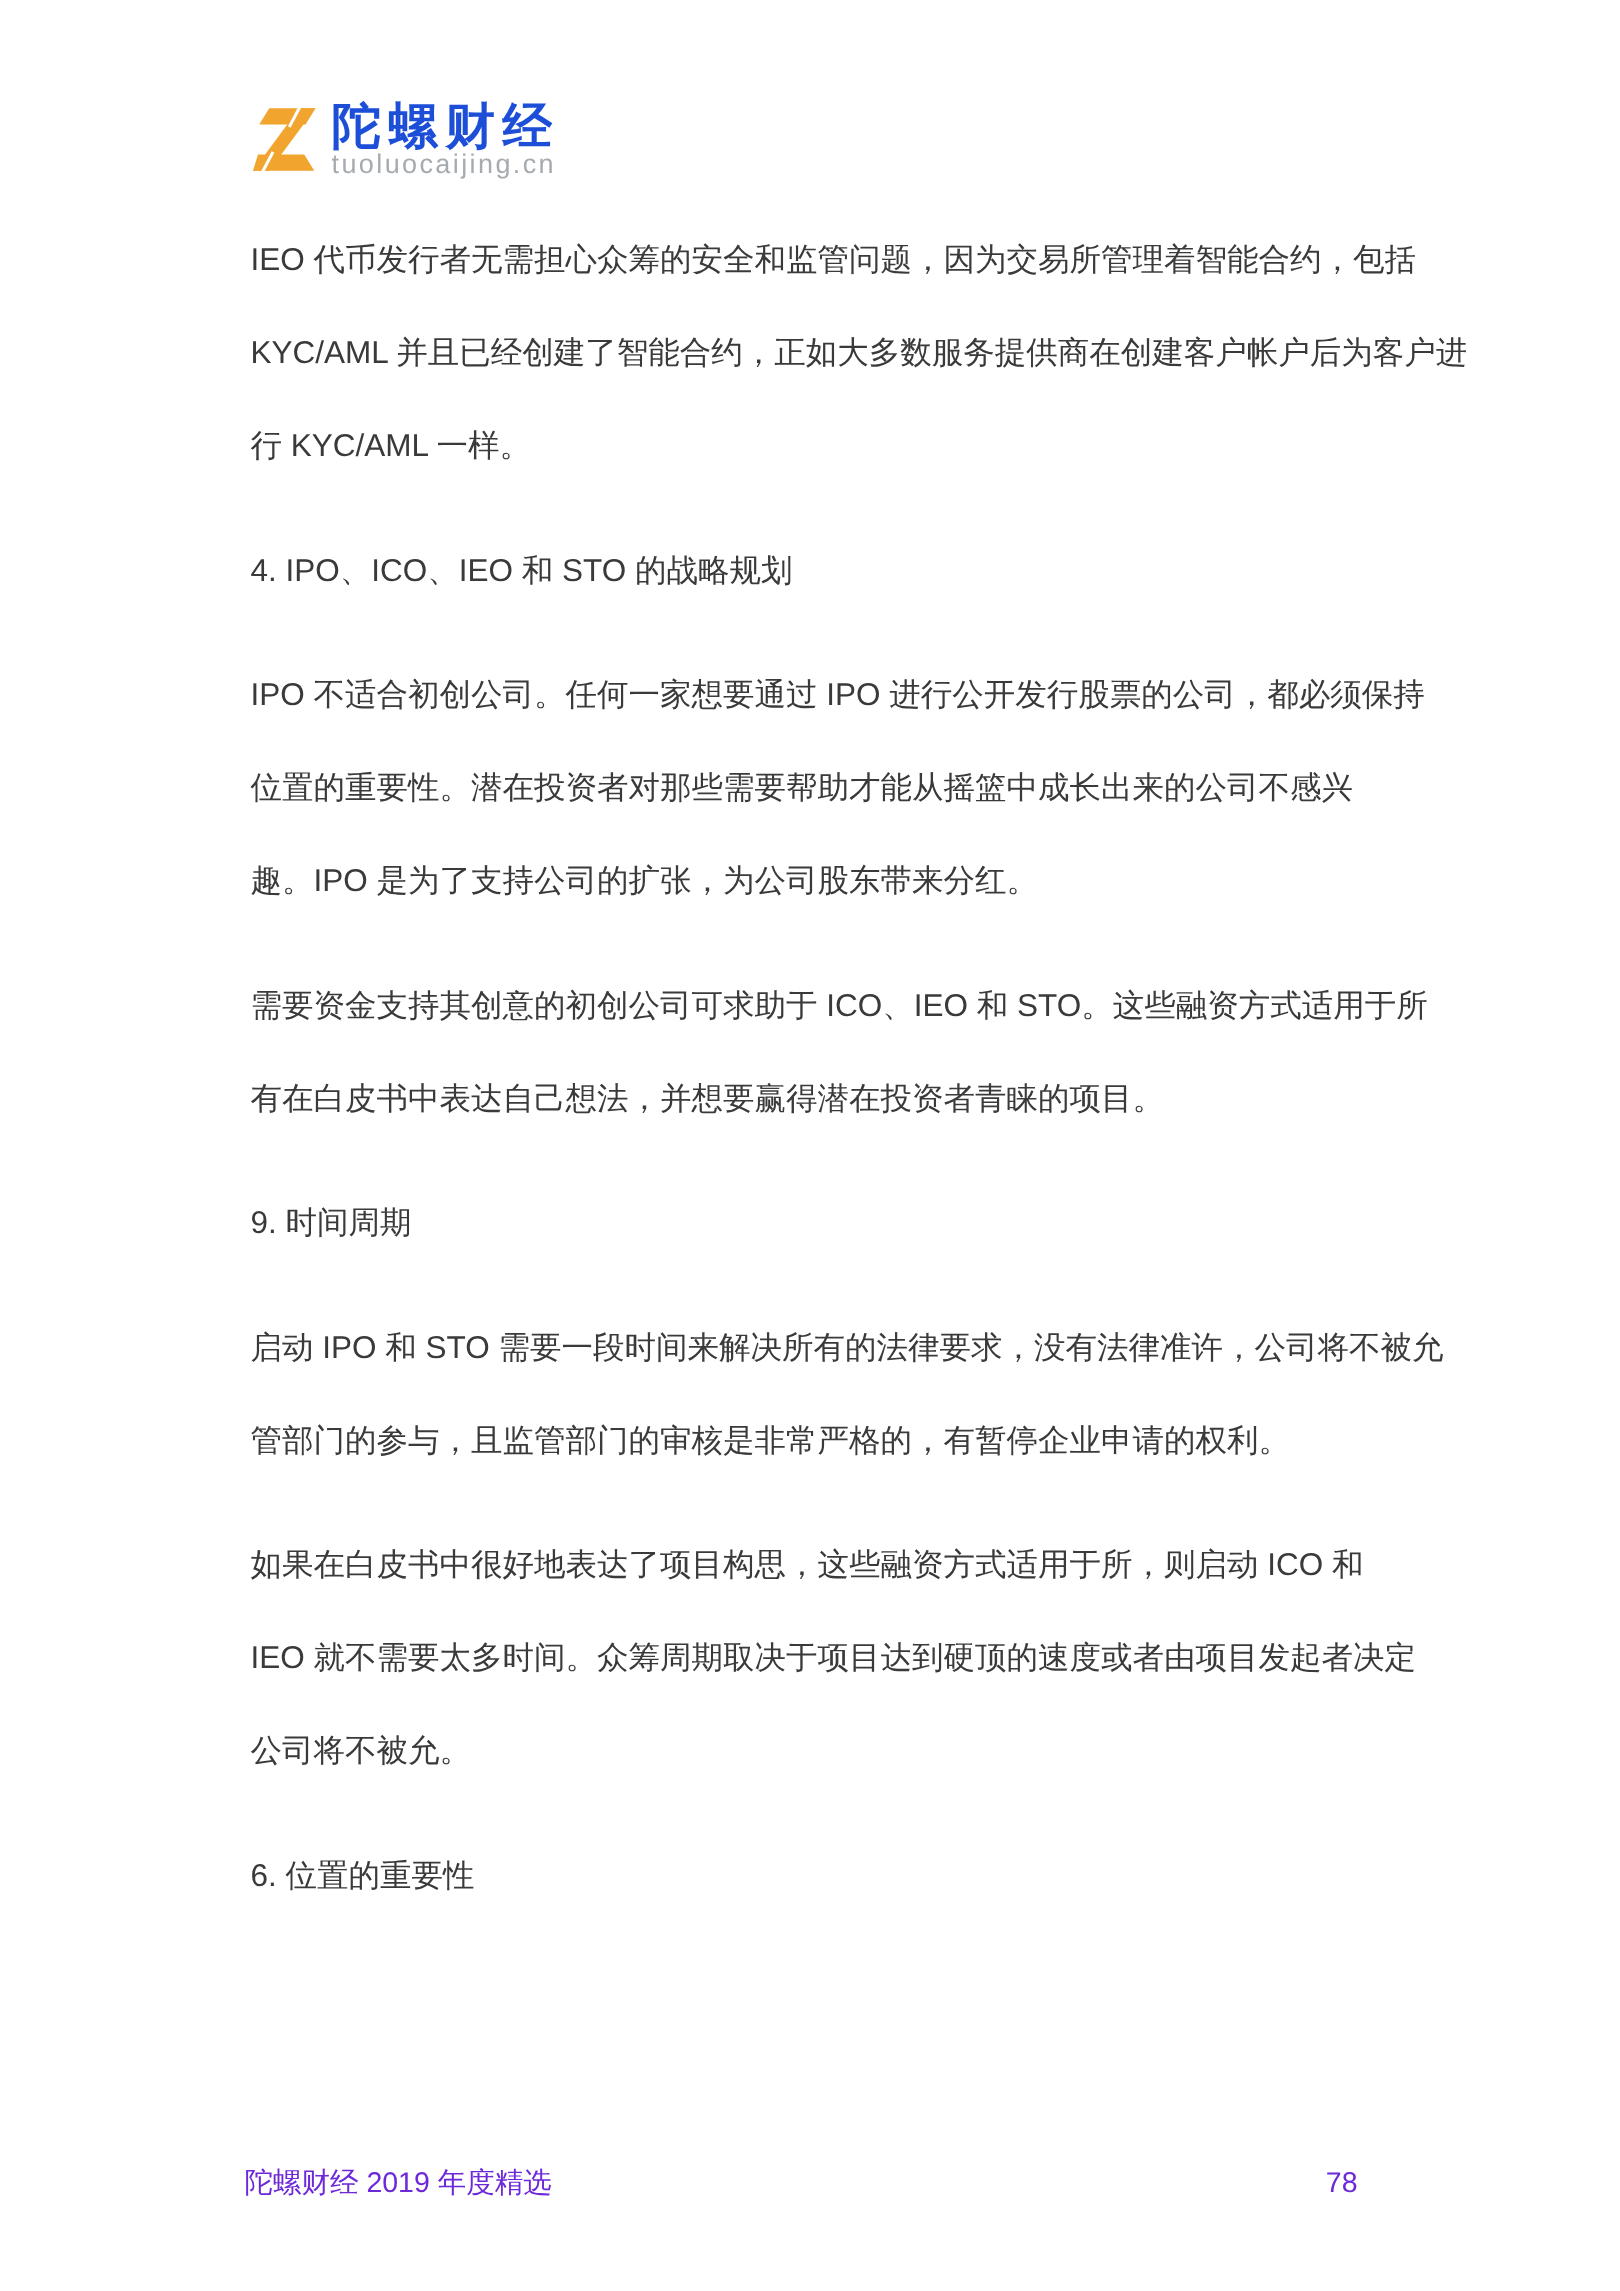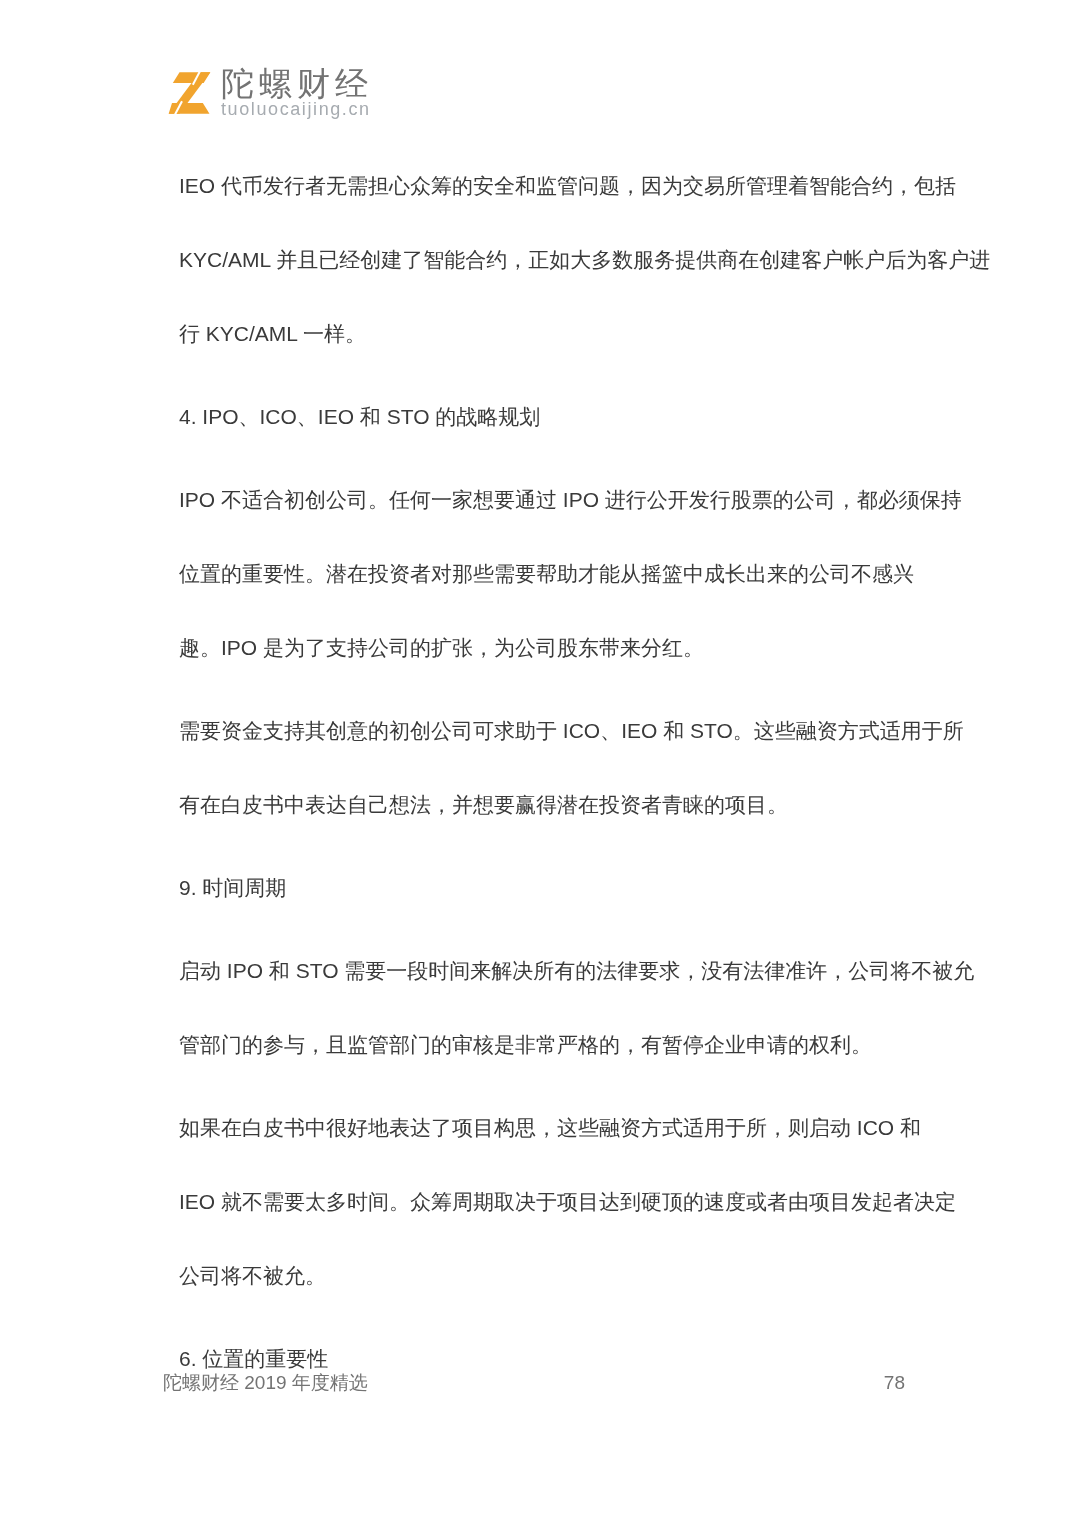--- a/index.html
+++ b/index.html
@@ -22,22 +22,22 @@
     top: 66px;
     left: 162px;
     display: flex;
     align-items: flex-start;
     gap: 9px;
   }
   .logo svg { display: block; }
   .logo-text { display: flex; flex-direction: column; }
   .brand {
     font-size: 33px;
-    font-weight: 400;
-    color: #737373;
+    font-weight: 700;
+    color: #1d4ed8;
     letter-spacing: 5px;
     line-height: 36px;
     white-space: nowrap;
   }
   .domain {
     font-size: 18px;
     color: #a6abb0;
     letter-spacing: 1.6px;
     line-height: 15px;
     margin-top: 0px;
@@ -46,38 +46,38 @@
 
   
   .content {
     position: absolute;
     top: 141px;
     left: 163px;
     width: 760px;
   }
   .block { margin: 0 0 25px 0; }
   .line {
-    margin: 16px;
+    margin: 4px;
     font-size: 21px;
     line-height: 58px;
     color: #3a3a3a;
     white-space: nowrap;
   }
 
   
   .footer {
     position: absolute;
-    top: 1371px;
+    top: 1444px;
     left: 163px;
     width: 742px;
     display: flex;
     justify-content: space-between;
     align-items: center;
     font-size: 19px;
-    color: #737373;
+    color: #6d28d9;
     line-height: 24px;
   }
 </style>
 </head>
 <body>
 
 <div class="page">
 
   <header class="logo">
     <svg width="50" height="54" viewBox="0 0 60 60" xmlns="http://www.w3.org/2000/svg">

